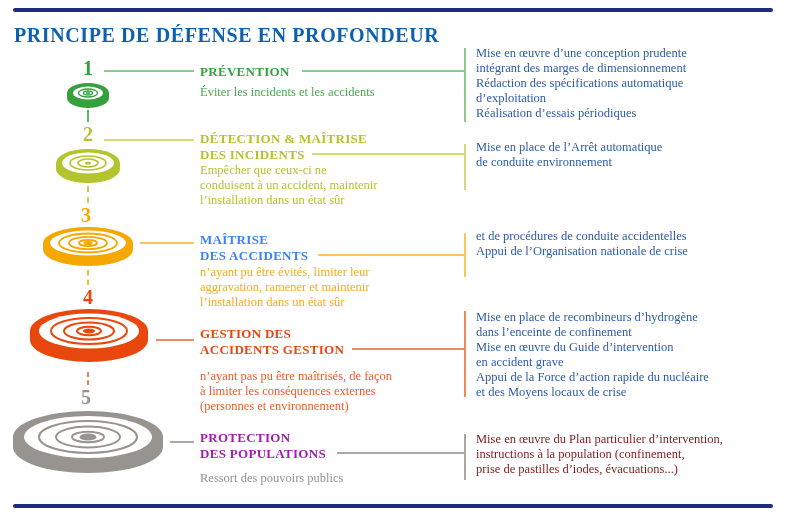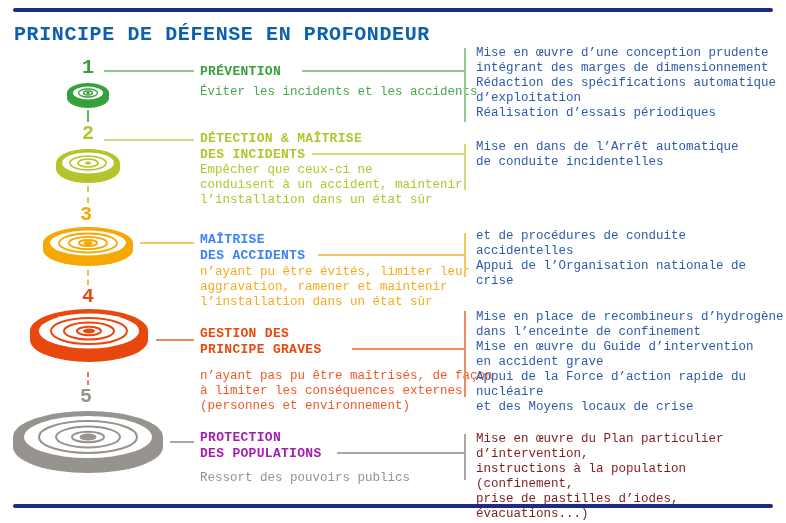--- a/index.html
+++ b/index.html
@@ -1,17 +1,17 @@
 <!DOCTYPE html>
 <html><head>
 <meta charset="utf-8">
 <style>
   html,body{margin:0;padding:0;background:#ffffff;}
   .canvas{position:relative;width:786px;height:523px;background:#fff;
-          font-family:Liberation Mono, monospace;overflow:hidden;}
+          font-family:Liberation Serif, serif;overflow:hidden;}
   .rule{position:absolute;left:13px;width:760px;height:4px;background:currentColor;border-radius:2px;}
   .rule.top{top:8px;}
   .rule.bottom{top:504px;}
   .page-title{position:absolute;left:14px;top:24px;margin:0;font-size:20px;font-weight:bold;
               letter-spacing:0.6px;line-height:1.1;}
   .num{position:absolute;transform:translateX(-50%);font-size:20px;font-weight:bold;line-height:1;}
   .disc{position:absolute;display:block;}
   .dashline{position:absolute;left:87px;width:0;border-left:2px dashed currentColor;}
   .conn,.trail{position:absolute;height:2px;background:currentColor;}
   .heading{position:absolute;left:200px;font-size:13px;font-weight:bold;letter-spacing:0.3px;line-height:16px;}
@@ -106,22 +106,22 @@
         <div>DES INCIDENTS</div>
       </div>
     <div class="trail" style="color: rgb(211, 218, 120);"></div>
     <div class="lvl-body" style="color: rgb(180, 196, 44);">
         <div>Empêcher que ceux-ci ne</div>
         <div>conduisent à un accident, maintenir</div>
         <div>l’installation dans un état sûr</div>
       </div>
     <div class="rbar" style="color: rgb(211, 218, 120);"></div>
     <div class="details" style="color: rgb(46, 91, 168);">
-        <div>Mise en dans de l’Arrêt automatique</div>
-        <div>de conduite incidentelles</div>
+        <div>Mise en place de l’Arrêt automatique</div>
+        <div>de conduite environnement</div>
       </div>
   </section>
 
   <section class="level l3">
     <div class="num" style="color: rgb(245, 168, 0);">3</div>
     <svg class="disc" width="96" height="48" viewBox="0 0 96 48" style="color: rgb(245, 168, 0);">
       <ellipse cx="48" cy="24" rx="45" ry="16" fill="currentColor"></ellipse>
       <rect x="3" y="17" width="90" height="7" fill="currentColor"></rect>
       <ellipse cx="48" cy="17" rx="45" ry="16" fill="currentColor"></ellipse>
       <ellipse cx="48" cy="17" rx="38" ry="12.5" fill="#fff"></ellipse>
@@ -158,21 +158,21 @@
       <ellipse cx="62" cy="23" rx="50" ry="17.5" fill="#fff"></ellipse>
       <ellipse cx="62" cy="23" rx="38" ry="13" fill="none" stroke="currentColor" stroke-width="2"></ellipse>
       <ellipse cx="62" cy="23" rx="25" ry="8.5" fill="none" stroke="currentColor" stroke-width="2"></ellipse>
       <ellipse cx="62" cy="23" rx="12" ry="4.2" fill="none" stroke="currentColor" stroke-width="2"></ellipse>
       <ellipse cx="62" cy="23" rx="6" ry="2.6" fill="currentColor"></ellipse>
     </svg>
     <div class="dashline" style="color: rgb(238, 122, 72);"></div>
     <div class="conn" style="color: rgb(240, 137, 92);"></div>
     <div class="heading" style="color: rgb(232, 71, 13);">
         <div>GESTION DES</div>
-        <div>PRINCIPE GRAVES</div>
+        <div>ACCIDENTS GESTION</div>
       </div>
     <div class="trail" style="color: rgb(240, 137, 92);"></div>
     <div class="lvl-body" style="color: rgb(238, 90, 38);">
         <div>n’ayant pas pu être maîtrisés, de façon</div>
         <div>à limiter les conséquences externes</div>
         <div>(personnes et environnement)</div>
       </div>
     <div class="rbar" style="color: rgb(240, 137, 92);"></div>
     <div class="details" style="color: rgb(46, 91, 168);">
         <div>Mise en place de recombineurs d’hydrogène</div>

